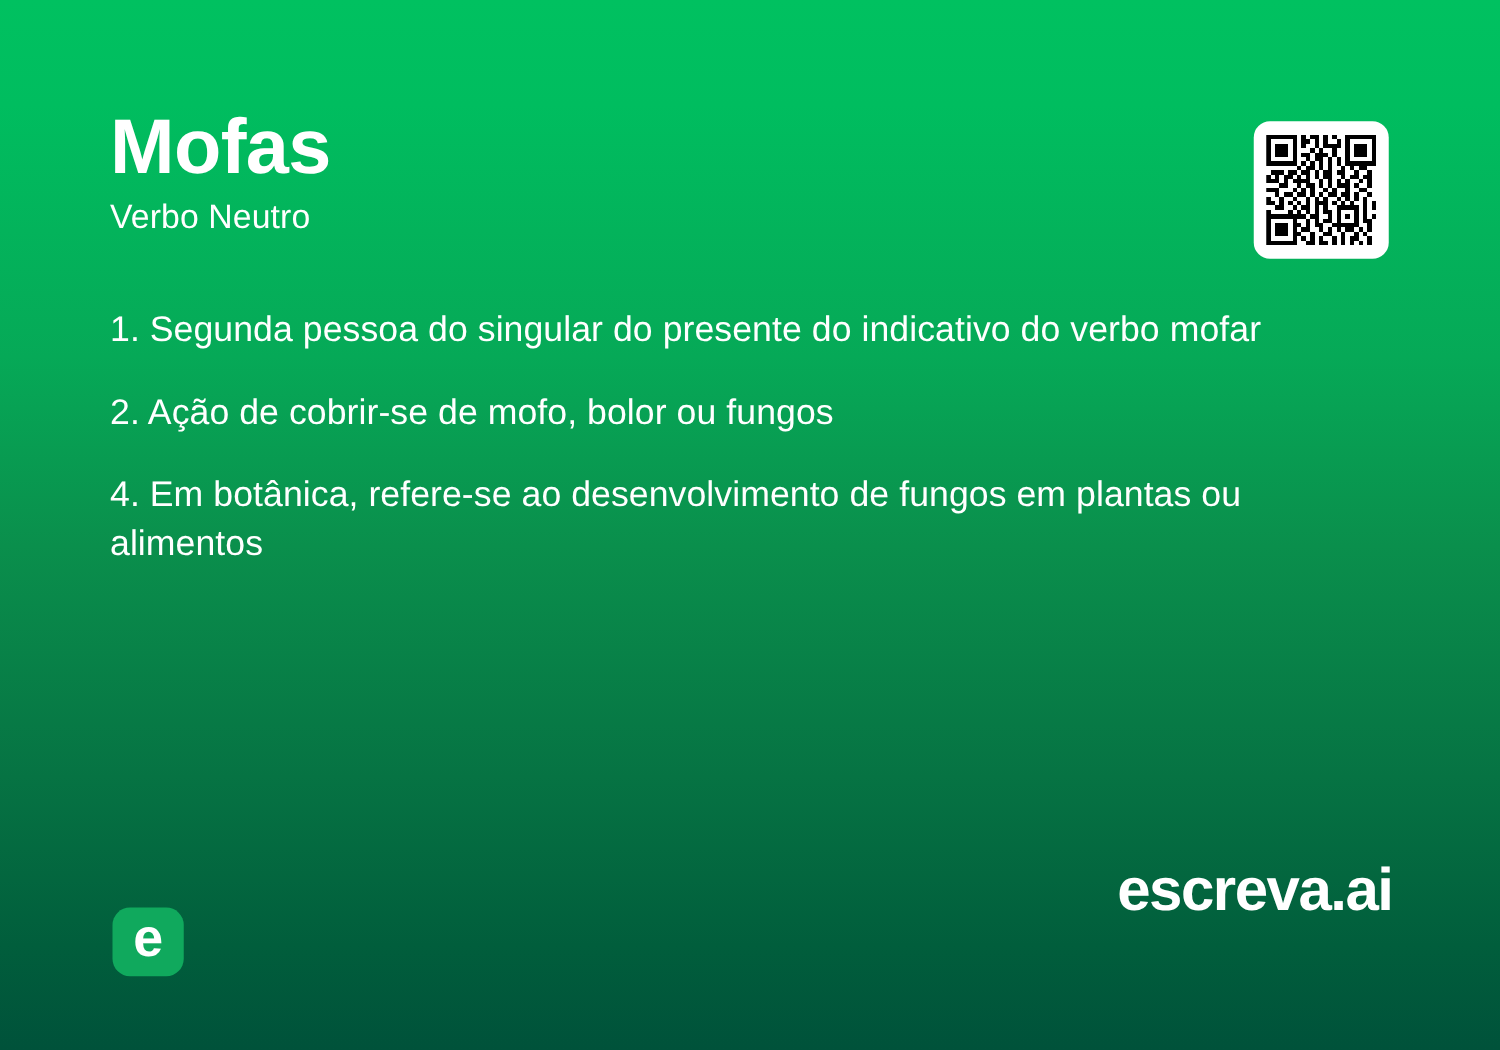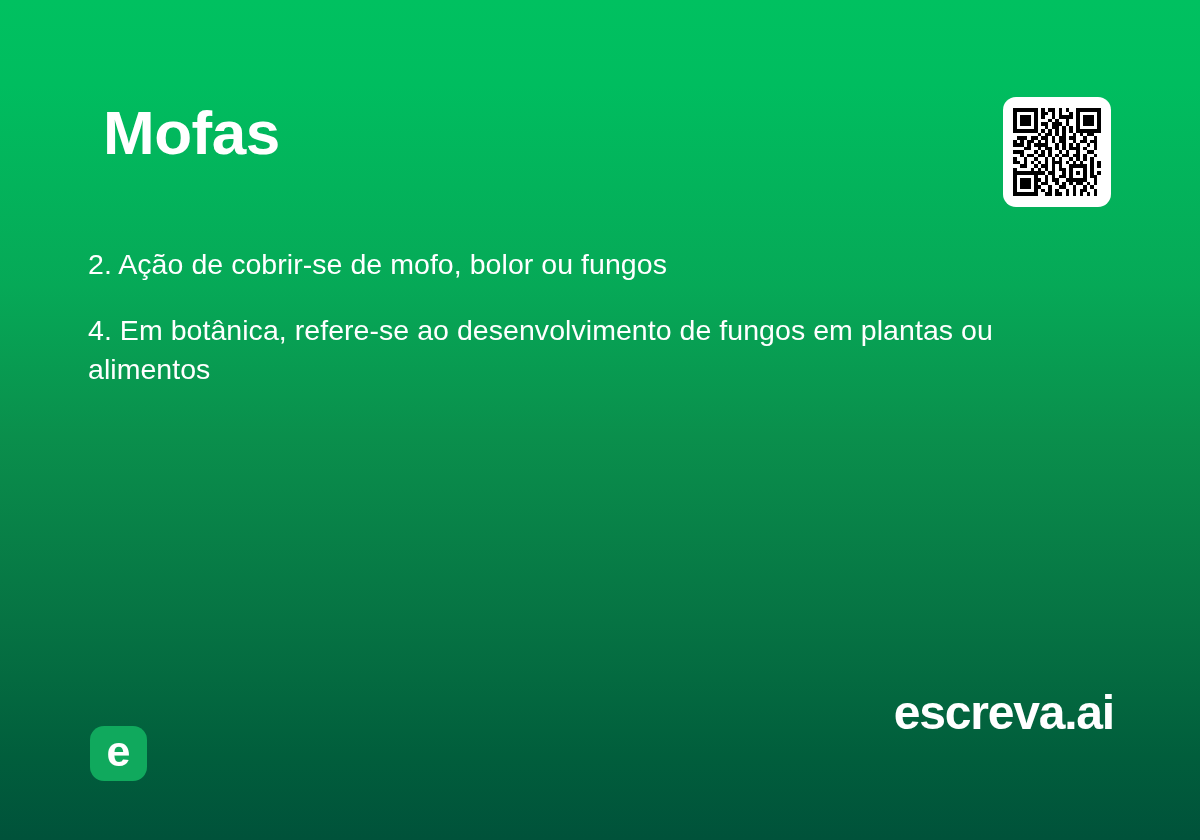--- a/index.html
+++ b/index.html
@@ -34,21 +34,21 @@
 
   
   .header {
     position: absolute;
     left: 88px;
     top: 86px;
     right: 88px;
   }
 
   .word-title {
-    margin: 15px;
+    margin: 0;
     font-size: 62px;
     line-height: 1.02;
     font-weight: 700;
     letter-spacing: -0.5px;
     color: #ffffff;
   }
 
   .word-class {
     margin: 10px 0 0 0;
     font-size: 27px;
@@ -138,20 +138,21 @@
     color: #ffffff;
   }
 </style>
 </head>
 <body>
 
 <div class="card">
 
   <div class="header">
     <h1 class="word-title">Mofas</h1>
+    <p class="word-class">Verbo Neutro</p>
   </div>
 
   <div class="qr-box">
     <svg viewBox="0 0 25 25" shape-rendering="crispEdges">
       <rect x="0" y="0" width="25" height="25" fill="#ffffff"></rect>
       <g fill="#000000">
 
         <rect x="0" y="0" width="7" height="1"></rect>
         <rect x="0" y="1" width="1" height="5"></rect>
         <rect x="6" y="1" width="1" height="5"></rect>
@@ -321,20 +322,21 @@
         <rect x="9" y="24" width="2" height="1"></rect>
         <rect x="12" y="24" width="2" height="1"></rect>
         <rect x="17" y="24" width="1" height="1"></rect>
         <rect x="19" y="24" width="1" height="1"></rect>
         <rect x="21" y="24" width="1" height="1"></rect>
       </g>
     </svg>
   </div>
 
   <ol class="definitions">
+    <li class="definition">1. Segunda pessoa do singular do presente do indicativo do verbo mofar</li>
     <li class="definition">2. Ação de cobrir-se de mofo, bolor ou fungos</li>
     <li class="definition">4. Em botânica, refere-se ao desenvolvimento de fungos em plantas ou alimentos</li>
   </ol>
 
   <div class="logo-mark">
     <span>e</span>
   </div>
 
   <div class="brand-wordmark">escreva.ai</div>
 

